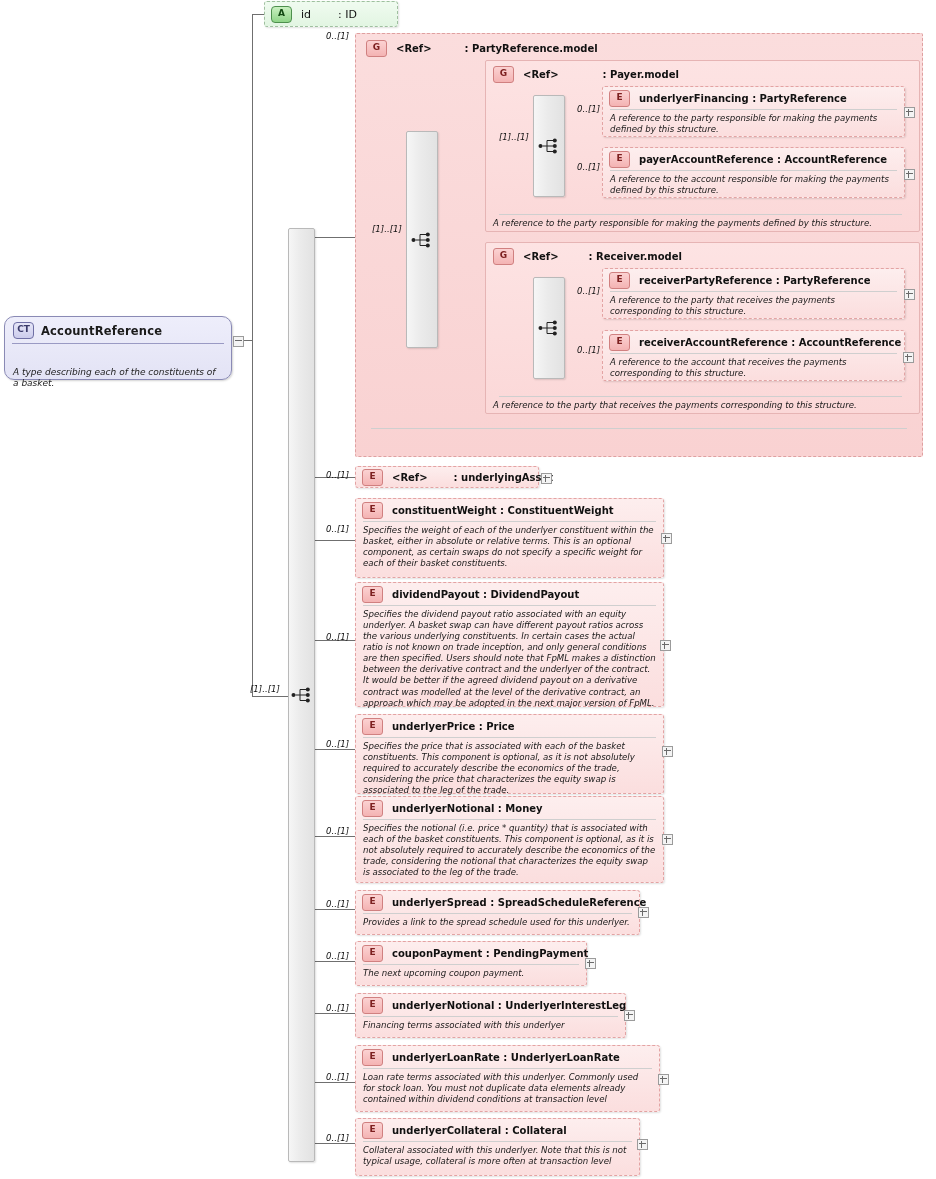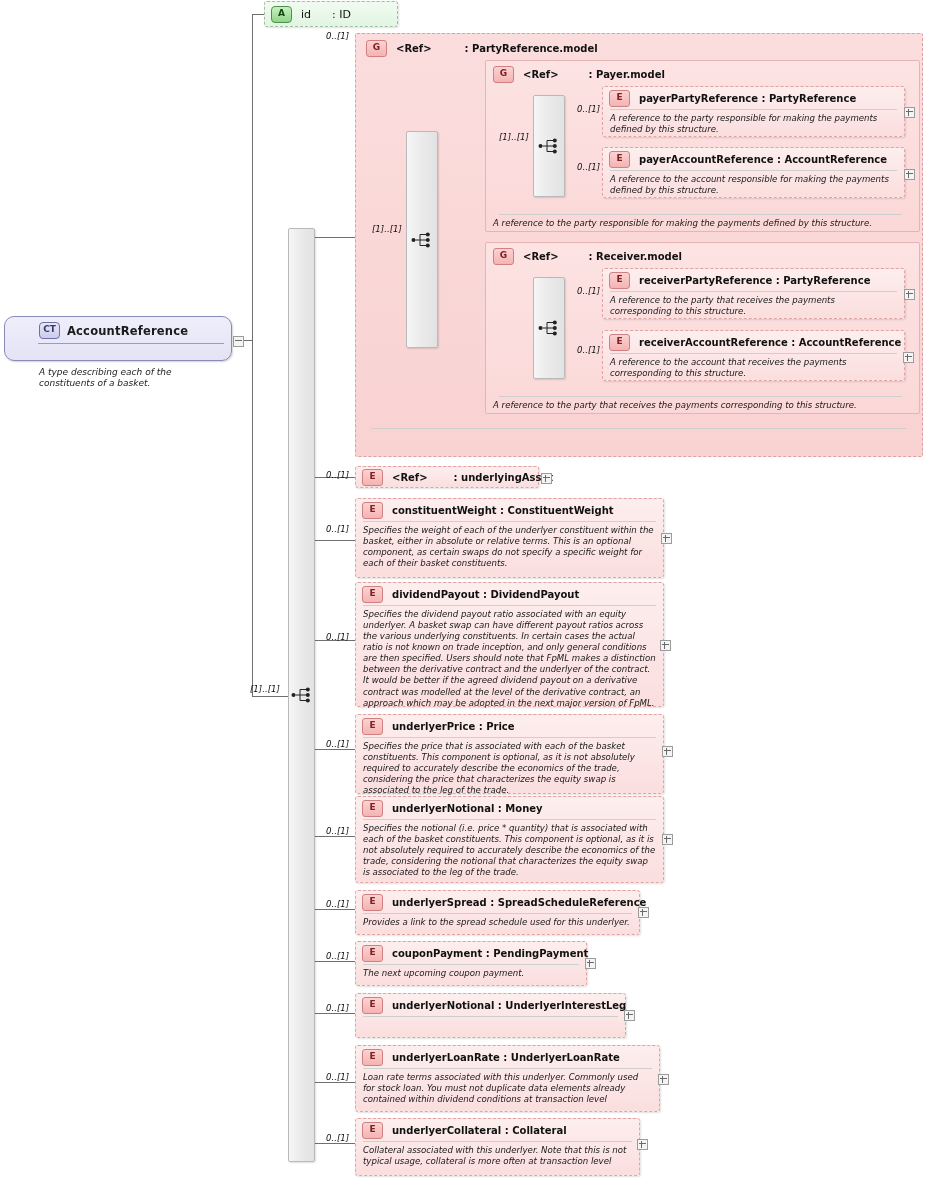--- a/index.html
+++ b/index.html
@@ -127,35 +127,35 @@
   <div class="ln lnh abs" style="left:488px;top:145px;width:45px;"></div>
   <div class="ln lnv abs" style="left:563px;top:110px;height:58px;"></div>
   <div class="ln lnh abs" style="left:563px;top:110px;width:39px;"></div>
   <div class="ln lnh abs" style="left:563px;top:168px;width:39px;"></div>
 
   <div class="ln lnh abs" style="left:488px;top:327px;width:45px;"></div>
   <div class="ln lnv abs" style="left:563px;top:292px;height:58px;"></div>
   <div class="ln lnh abs" style="left:563px;top:292px;width:39px;"></div>
   <div class="ln lnh abs" style="left:563px;top:350px;width:39px;"></div>
 
-  <div class="ct-box abs" style="left:4px;top:316px;width:228px;height:45px;padding-left:26px;">
+  <div class="ct-box abs" style="left:4px;top:316px;width:228px;height:64px;">
     <div class="ct-head">
       <span class="ct-badge">CT</span>
       <span class="ct-title">AccountReference</span>
     </div>
     <div class="ct-sep"></div>
     <div class="ct-doc">A type describing each of the constituents of a basket.</div>
   </div>
   <div class="minus" style="left:233px;top:336px;"></div>
 
   <div class="attr-box abs" style="left:264px;top:1px;width:134px;height:26px;">
     <div class="attr-head">
       <span class="attr-badge">A</span>
       <span class="attr-name">id</span>
-      <span class="attr-type" style="margin-left:21px;">: ID</span>
+      <span class="attr-type" style="margin-left:27px;">: ID</span>
     </div>
   </div>
 
   <div class="seq" style="left:288px;top:228px;width:25px;height:932px;">
     <svg width="22" height="16" viewBox="0 0 22 16">
       <circle cx="2.5" cy="8" r="2" fill="#222"></circle>
       <line x1="4.5" y1="8" x2="9" y2="8" stroke="#222" stroke-width="1"></line>
       <line x1="9" y1="2.5" x2="9" y2="13.5" stroke="#222" stroke-width="1"></line>
       <line x1="9" y1="2.5" x2="15" y2="2.5" stroke="#222" stroke-width="1"></line>
       <line x1="9" y1="8" x2="15" y2="8" stroke="#222" stroke-width="1"></line>
@@ -190,21 +190,21 @@
       <circle cx="16.8" cy="8" r="2" fill="#222"></circle>
       <circle cx="16.8" cy="13.5" r="2" fill="#222"></circle>
     </svg>
   </div>
 
   <div class="card" style="left:501px;top:132px;">[1]..[1]</div>
   <div class="grp-box solid abs" style="left:485px;top:60px;width:435px;height:172px;">
     <div class="el-head" style="padding:5px 6px 4px 7px;">
       <span class="el-badge">G</span>
       <span class="el-title">&lt;Ref&gt;</span>
-      <span class="el-title" style="margin-left:30px;">: Payer.model</span>
+      <span class="el-title" style="margin-left:44px;">: Payer.model</span>
     </div>
     <div class="el-sep" style="position:absolute;left:6px;right:10px;top:152px;"></div>
     <div class="el-doc" style="position:absolute;left:0;right:4px;top:154px;">A reference to the party responsible for making the payments defined by this structure.</div>
   </div>
 
   <div class="card" style="left:499px;top:132px;">[1]..[1]</div>
   <div class="seq" style="left:533px;top:95px;width:30px;height:100px;">
     <svg width="22" height="16" viewBox="0 0 22 16">
       <circle cx="2.5" cy="8" r="2" fill="#222"></circle>
       <line x1="4.5" y1="8" x2="9" y2="8" stroke="#222" stroke-width="1"></line>
@@ -215,21 +215,21 @@
       <circle cx="16.8" cy="2.5" r="2" fill="#222"></circle>
       <circle cx="16.8" cy="8" r="2" fill="#222"></circle>
       <circle cx="16.8" cy="13.5" r="2" fill="#222"></circle>
     </svg>
   </div>
 
   <div class="card" style="left:577px;top:104px;">0..[1]</div>
   <div class="el-box abs" style="left:602px;top:86px;width:303px;height:51px;">
     <div class="el-head" style="padding:3px 6px 1px 6px;">
       <span class="el-badge">E</span>
-      <span class="el-title">payerPartyReference : PartyReference</span>
+      <span class="el-title">underlyerFinancing : PartyReference</span>
     </div>
     <div class="el-sep"></div>
     <div class="el-doc">A reference to the party responsible for making the payments defined by this structure.</div>
   </div>
   <div class="plus" style="left:904px;top:107px;"></div>
 
   <div class="card" style="left:577px;top:162px;">0..[1]</div>
   <div class="el-box abs" style="left:602px;top:147px;width:303px;height:51px;">
     <div class="el-head" style="padding:3px 6px 1px 6px;">
       <span class="el-badge">E</span>
@@ -363,20 +363,21 @@
   </div>
   <div class="plus" style="left:585px;top:958px;"></div>
 
   <div class="card" style="left:326px;top:1003px;">0..[1]</div>
   <div class="el-box abs" style="left:355px;top:993px;width:271px;height:45px;">
     <div class="el-head" style="padding:3px 6px 1px 6px;">
       <span class="el-badge">E</span>
       <span class="el-title">underlyerNotional : UnderlyerInterestLeg</span>
     </div>
     <div class="el-sep"></div>
+    <div class="el-doc">Financing terms associated with this underlyer</div>
   </div>
   <div class="plus" style="left:624px;top:1010px;"></div>
 
   <div class="card" style="left:326px;top:1072px;">0..[1]</div>
   <div class="el-box abs" style="left:355px;top:1045px;width:305px;height:67px;">
     <div class="el-head" style="padding:3px 6px 1px 6px;">
       <span class="el-badge">E</span>
       <span class="el-title">underlyerLoanRate : UnderlyerLoanRate</span>
     </div>
     <div class="el-sep"></div>

